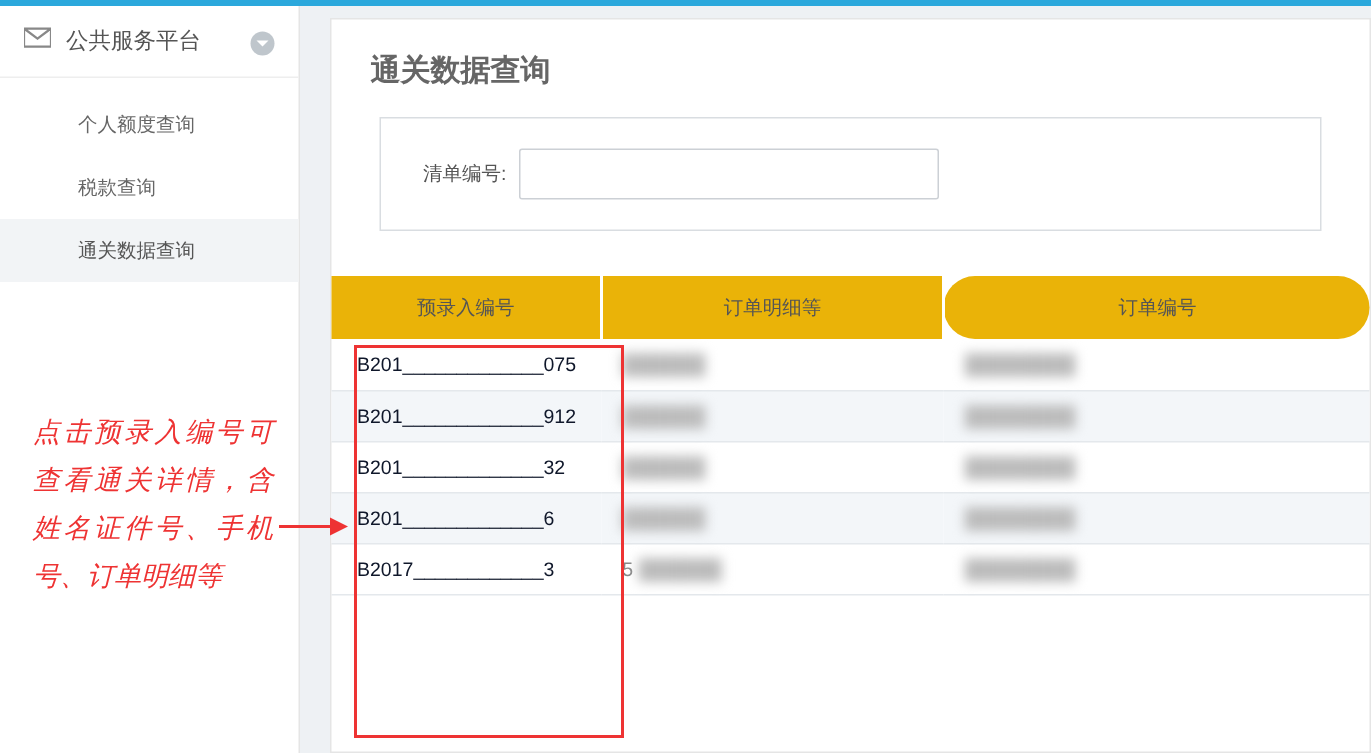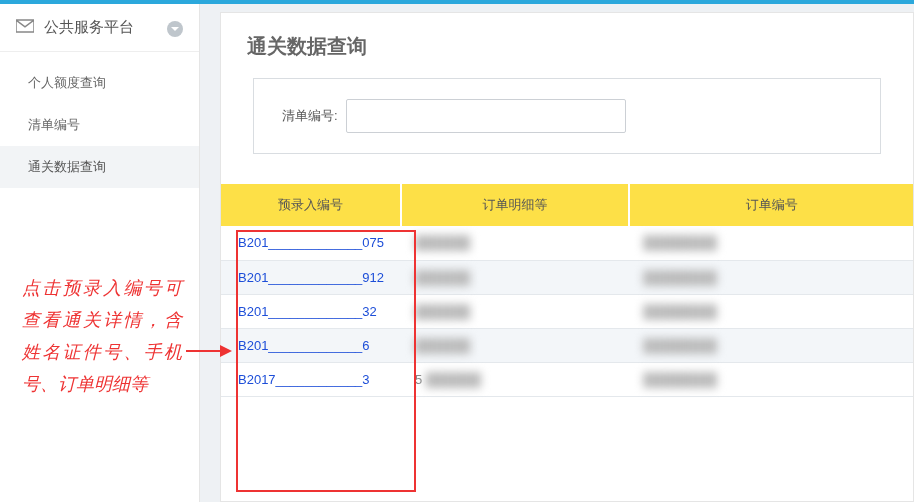--- a/index.html
+++ b/index.html
@@ -5,37 +5,37 @@
   * { margin: 0; padding: 0; box-sizing: border-box; }
   body { font-family: "Microsoft YaHei", Arial, sans-serif; background: #eef1f4; width: 914px; height: 502px; overflow: hidden; position: relative; }
   .topbar { height: 4px; background: #2ba8dc; }
   .layout { display: flex; height: calc(100% - 4px); }
   .sidebar { width: 200px; background: #fff; border-right: 1px solid #e5e5e5; }
   .sidebar-header { display: flex; align-items: flex-end; padding: 14px 16px; border-bottom: 1px solid #eee; color: #555; }
   .sidebar-header .title { flex: 1; font-size: 15px; margin-left: 10px; }
   .chevron-badge { width: 16px; height: 16px; border-radius: 50%; background: #bfc6cc; display: flex; align-items: center; justify-content: center; }
   .chevron-badge svg { width: 10px; height: 10px; fill: #fff; }
   .nav { padding: 10px 0; }
-  .nav-item { padding: 12px 16px 12px 28px; font-size: 13px; color: #666; cursor: pointer; }
+  .nav-item { padding: 12px 16px 12px 52px; font-size: 13px; color: #666; cursor: pointer; }
   .nav-item.active { background: #f2f4f6; color: #555; }
   .content { flex: 1; padding: 8px 0 0 20px; overflow: hidden; }
   .panel { background: #fff; border: 1px solid #e5e5e5; height: 100%; }
   .panel-title { font-size: 20px; color: #666; padding: 20px 26px 18px; }
   .search-box { margin: 0 32px 30px; border: 1px solid #d9dde1; padding: 20px 28px; display: flex; gap: 60px; }
   .search-field { display: flex; align-items: center; }
   .search-field label { font-size: 13px; color: #555; margin-right: 8px; white-space: nowrap; }
   .search-field input { height: 34px; border: 1px solid #ccd0d5; border-radius: 2px; padding: 0 10px; width: 280px; font-size: 13px; }
   .search-field.short input { width: 140px; }
   .table-wrapper { position: relative; }
   table { border-collapse: collapse; width: calc(100% - 0px); }
-  thead th { background: #fde047; color: #555; font-size: 13px; font-weight: normal; padding: 12px 8px; border-right: 2px solid #fff; text-align: center; }
-  thead th:last-child { border-right: none; }
+  thead th { background: #eab308; color: #555; font-size: 13px; font-weight: normal; padding: 12px 8px; border-right: 2px solid #fff; text-align: center; }
+  thead th:last-child { border-right: none; border-radius: 21px; }
   tbody td { font-size: 13px; padding: 8px 14px; border-bottom: 1px solid #e4e8ec; text-align: left; color: #888; height: 34px; }
   tbody tr:nth-child(even) td { background: #f3f6f9; }
-  td.link { color: #1d4ed8; cursor: pointer; padding-left: 17px; }
+  td.link { color: #0f172a; cursor: pointer; padding-left: 17px; }
   .highlight-box { position: absolute; border: 2px solid #e33; left: 236px; top: 230px; width: 180px; height: 262px; pointer-events: none; }
   .annotation { position: absolute; left: 22px; top: 272px; width: 160px; color: #e33; font-size: 18px; line-height: 32px; text-align: justify; text-align-last: left; font-style: italic; }
   .arrow { position: absolute; left: 186px; top: 342px; }
   .arrow svg { width: 46px; height: 18px; }
   .env-icon svg { width: 18px; height: 14px; fill: #888; }
   .blur { filter: blur(4px); color: #bbb; }
 </style>
 </head>
 <body>
 
@@ -50,21 +50,21 @@
       </span>
       <span class="title">公共服务平台</span>
       <span class="chevron-badge">
         <svg viewBox="0 0 10 10">
             <path d="M1 3l4 4 4-4"></path>
           </svg>
       </span>
     </div>
     <nav class="nav">
       <div class="nav-item">个人额度查询</div>
-      <div class="nav-item">清单编号</div>
+      <div class="nav-item">税款查询</div>
       <div class="nav-item active">通关数据查询</div>
     </nav>
   </aside>
 
   <main class="content">
     <div class="panel">
       <h2 class="panel-title">通关数据查询</h2>
       <div class="search-box">
         <div class="search-field">
           <label>清单编号:</label>

